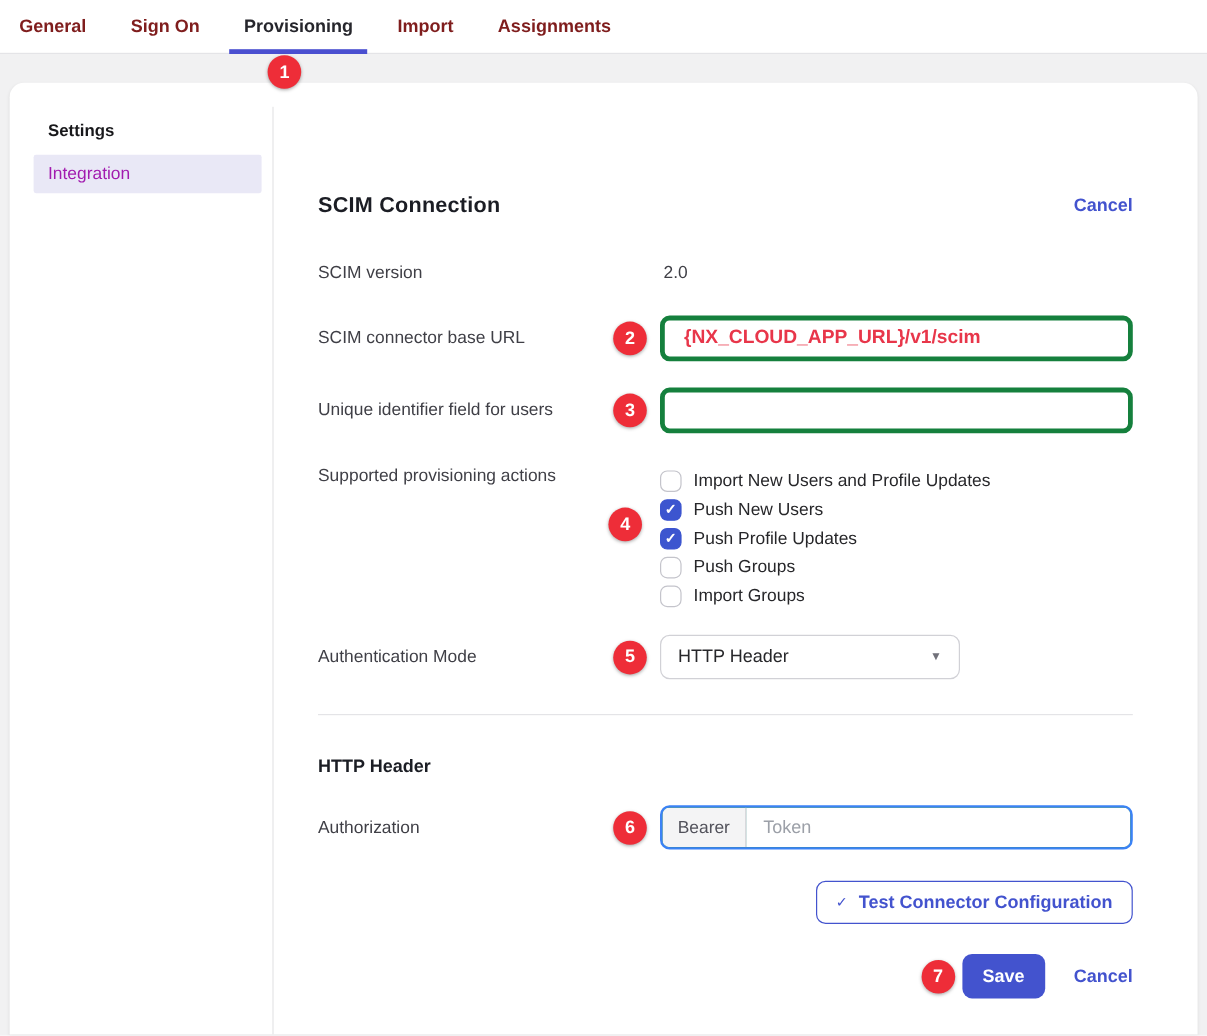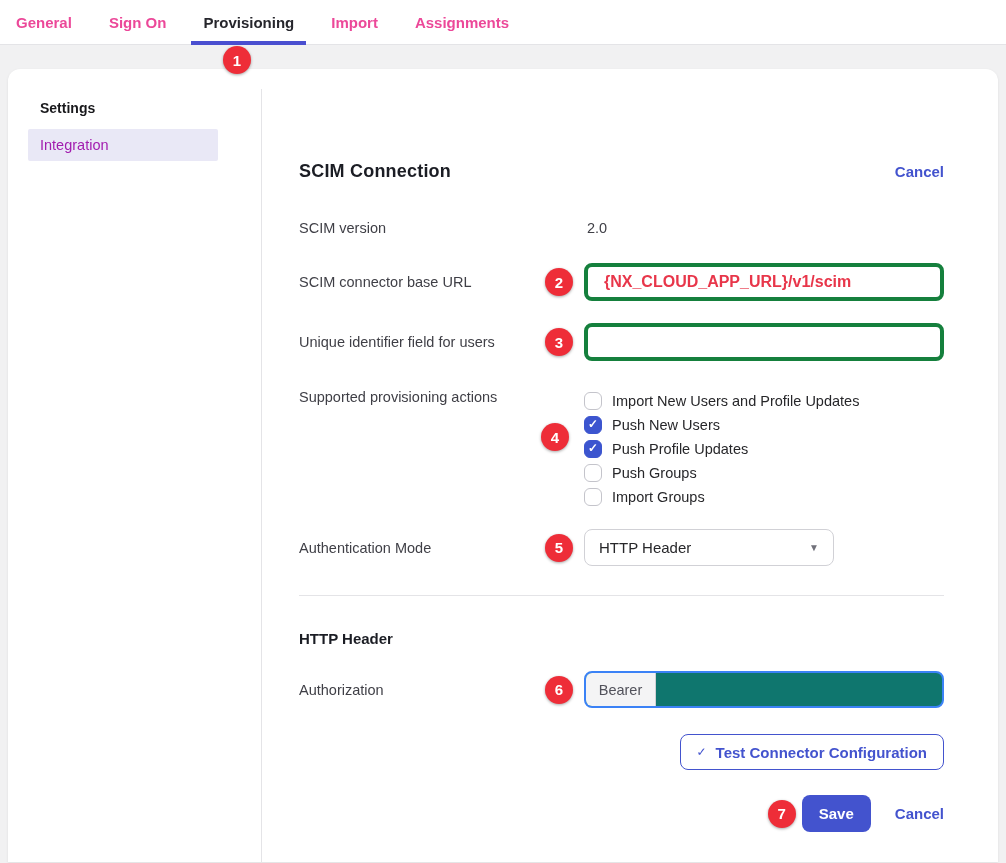--- a/index.html
+++ b/index.html
@@ -15,21 +15,21 @@
   
   .tabbar {
     height: 45px; background: #ffffff;
     border-bottom: 1px solid #e4e4e7;
     display: flex; align-items: stretch;
     padding-left: 4px; gap: 13px;
   }
   .tab {
     display: flex; align-items: center;
     padding: 0 12px;
-    font-size: 15px; font-weight: 600; color: #ec4899;
+    font-size: 15px; font-weight: 600; color: #7f1d1d;
     position: relative; cursor: pointer; white-space: nowrap;
   }
   .tab.active { color: #26262c; }
   .tab.active::after {
     content: ""; position: absolute; left: 0; right: 0; bottom: -1px;
     height: 4px; background: #4a4fd0;
   }
 
   
   .badge {
@@ -49,21 +49,21 @@
     margin: 24px 8px 0 8px;
     height: 793px;
     background: #ffffff;
     border-radius: 12px 12px 0 0;
     box-shadow: 0 1px 3px rgba(0,0,0,.08);
     display: flex;
     overflow: hidden;
   }
 
   
-  .sidebar { width: 254px; flex-shrink: 0; padding-top: 31px; position: relative; }
+  .sidebar { width: 220px; flex-shrink: 0; padding-top: 31px; position: relative; }
   .sidebar::after {
     content: ""; position: absolute; right: 0; top: 20px; bottom: 0;
     width: 1px; background: #e4e4e7;
   }
   .sidebar-heading {
     margin: 0 0 13px 32px;
     font-size: 14px; font-weight: 700; color: #18181b;
   }
   .sidebar-item {
     margin-left: 20px; width: 190px; height: 32px;
@@ -262,20 +262,21 @@
     <hr class="divider">
 
     <div class="section-title">HTTP Header</div>
 
     <div class="row row-auth">
       <div class="row-label">Authorization</div>
       <div class="row-control">
         <span class="badge badge-float">6</span>
         <div class="auth-group">
           <div class="auth-prefix">Bearer</div>
+          <input class="auth-input" placeholder="Token" style="">
         </div>
       </div>
     </div>
 
     <div class="test-row">
       <button class="test-btn">
         <span class="test-check">✓</span>
         <span>Test Connector Configuration</span>
       </button>
     </div>

